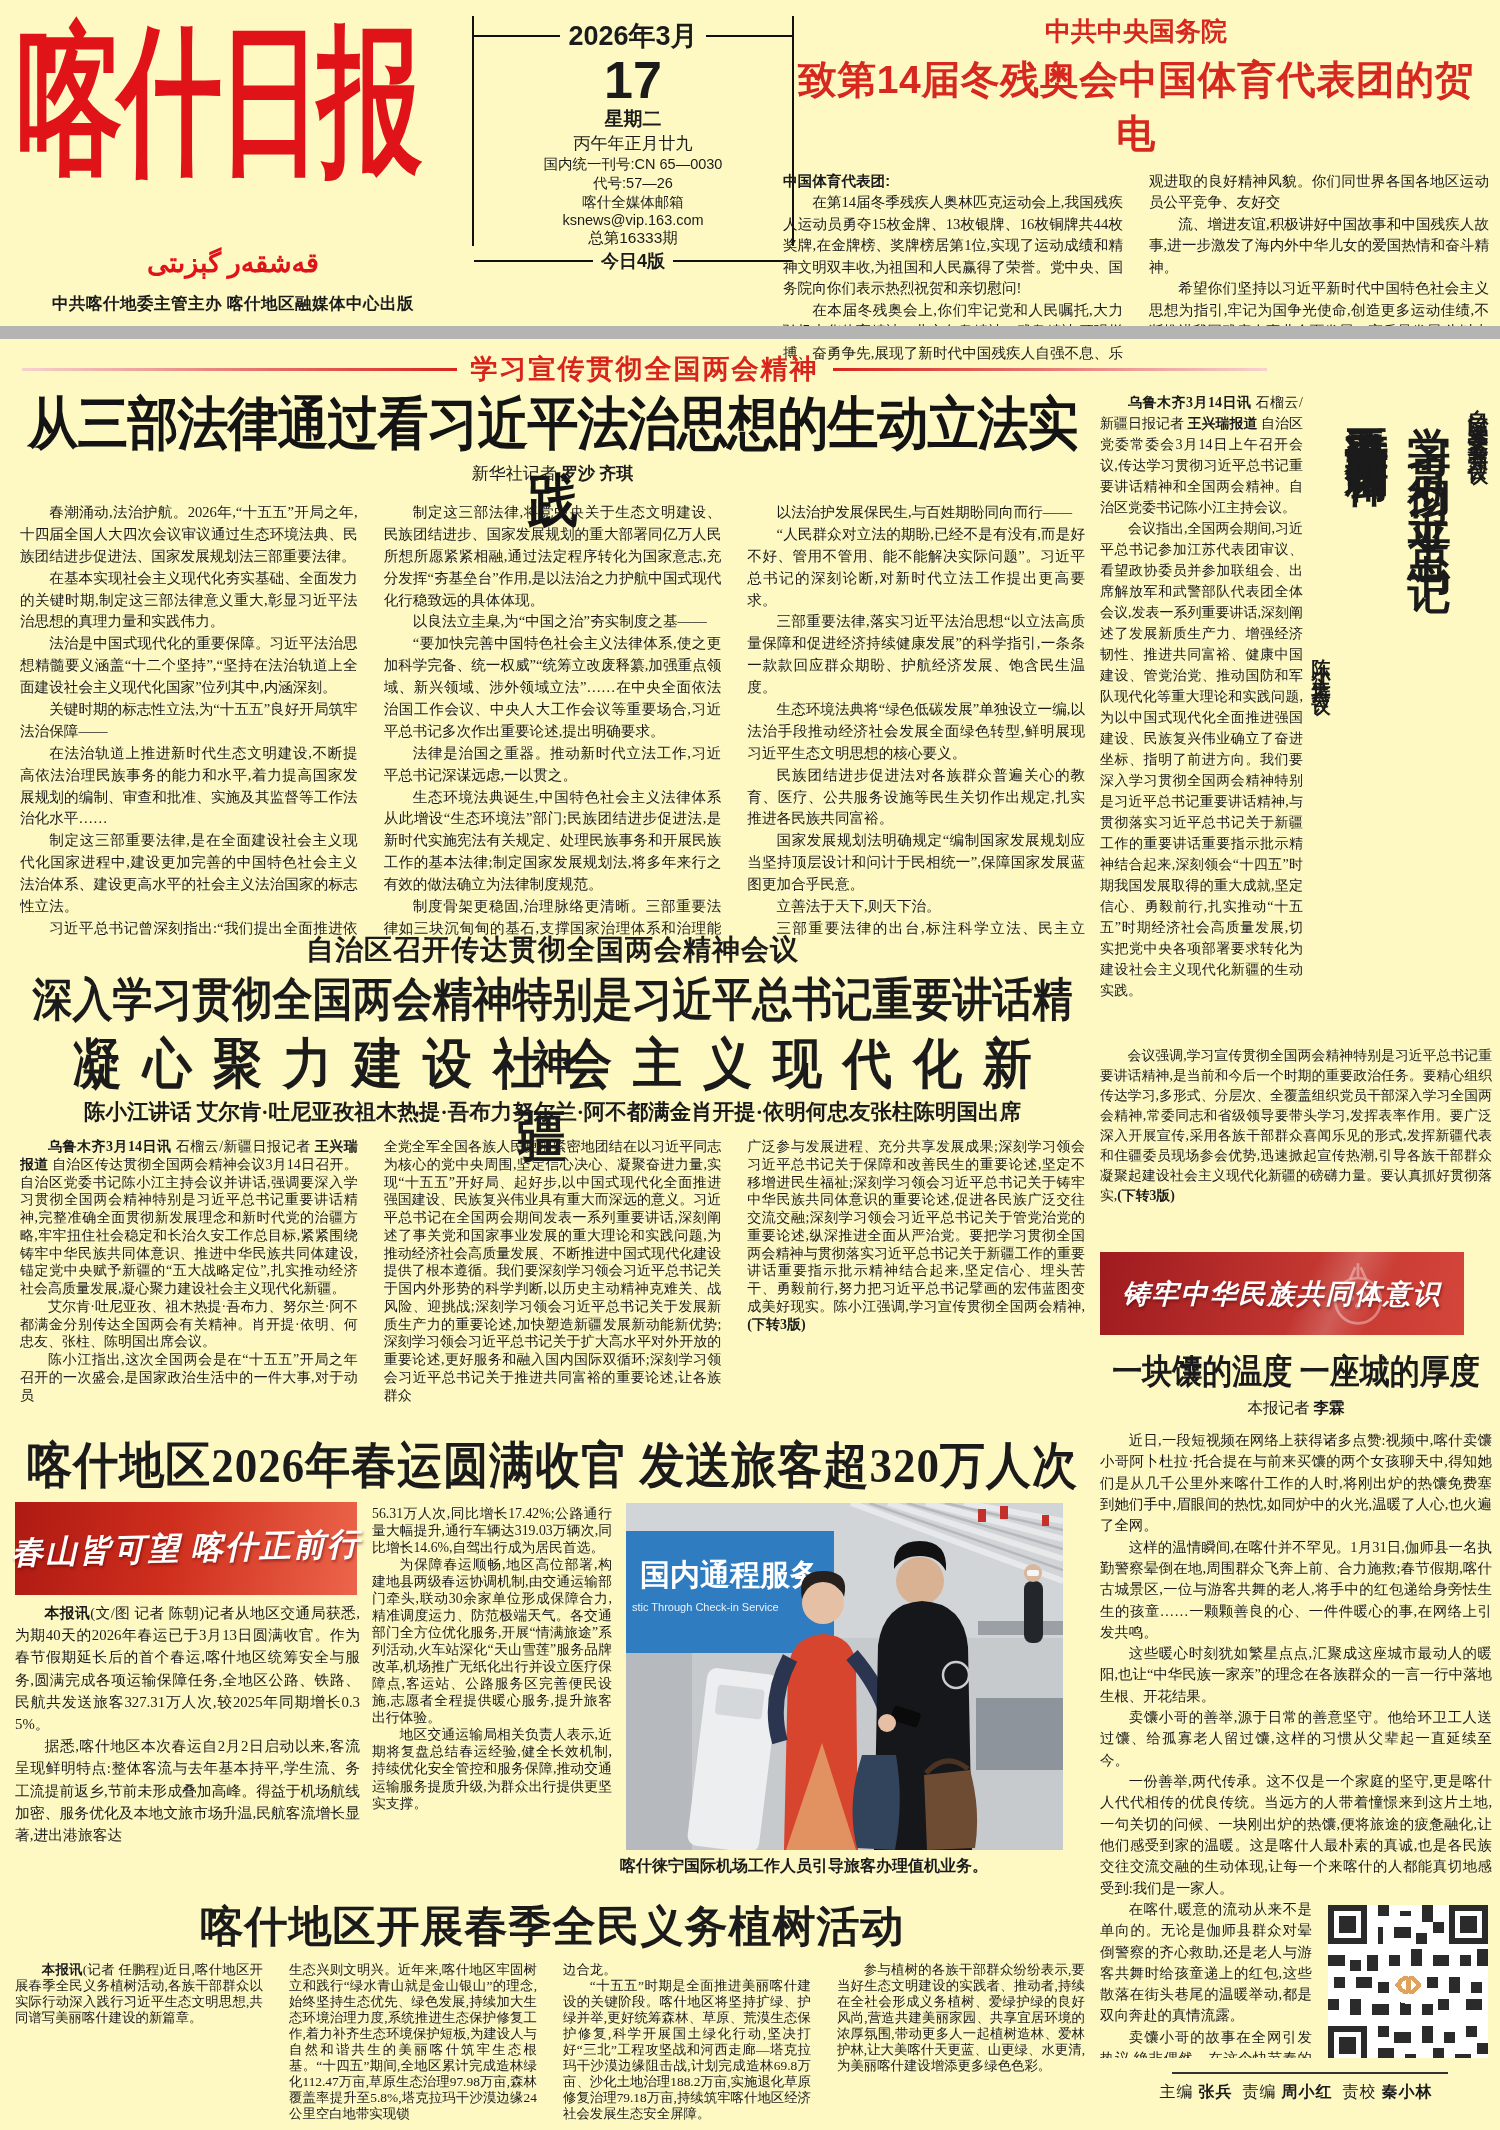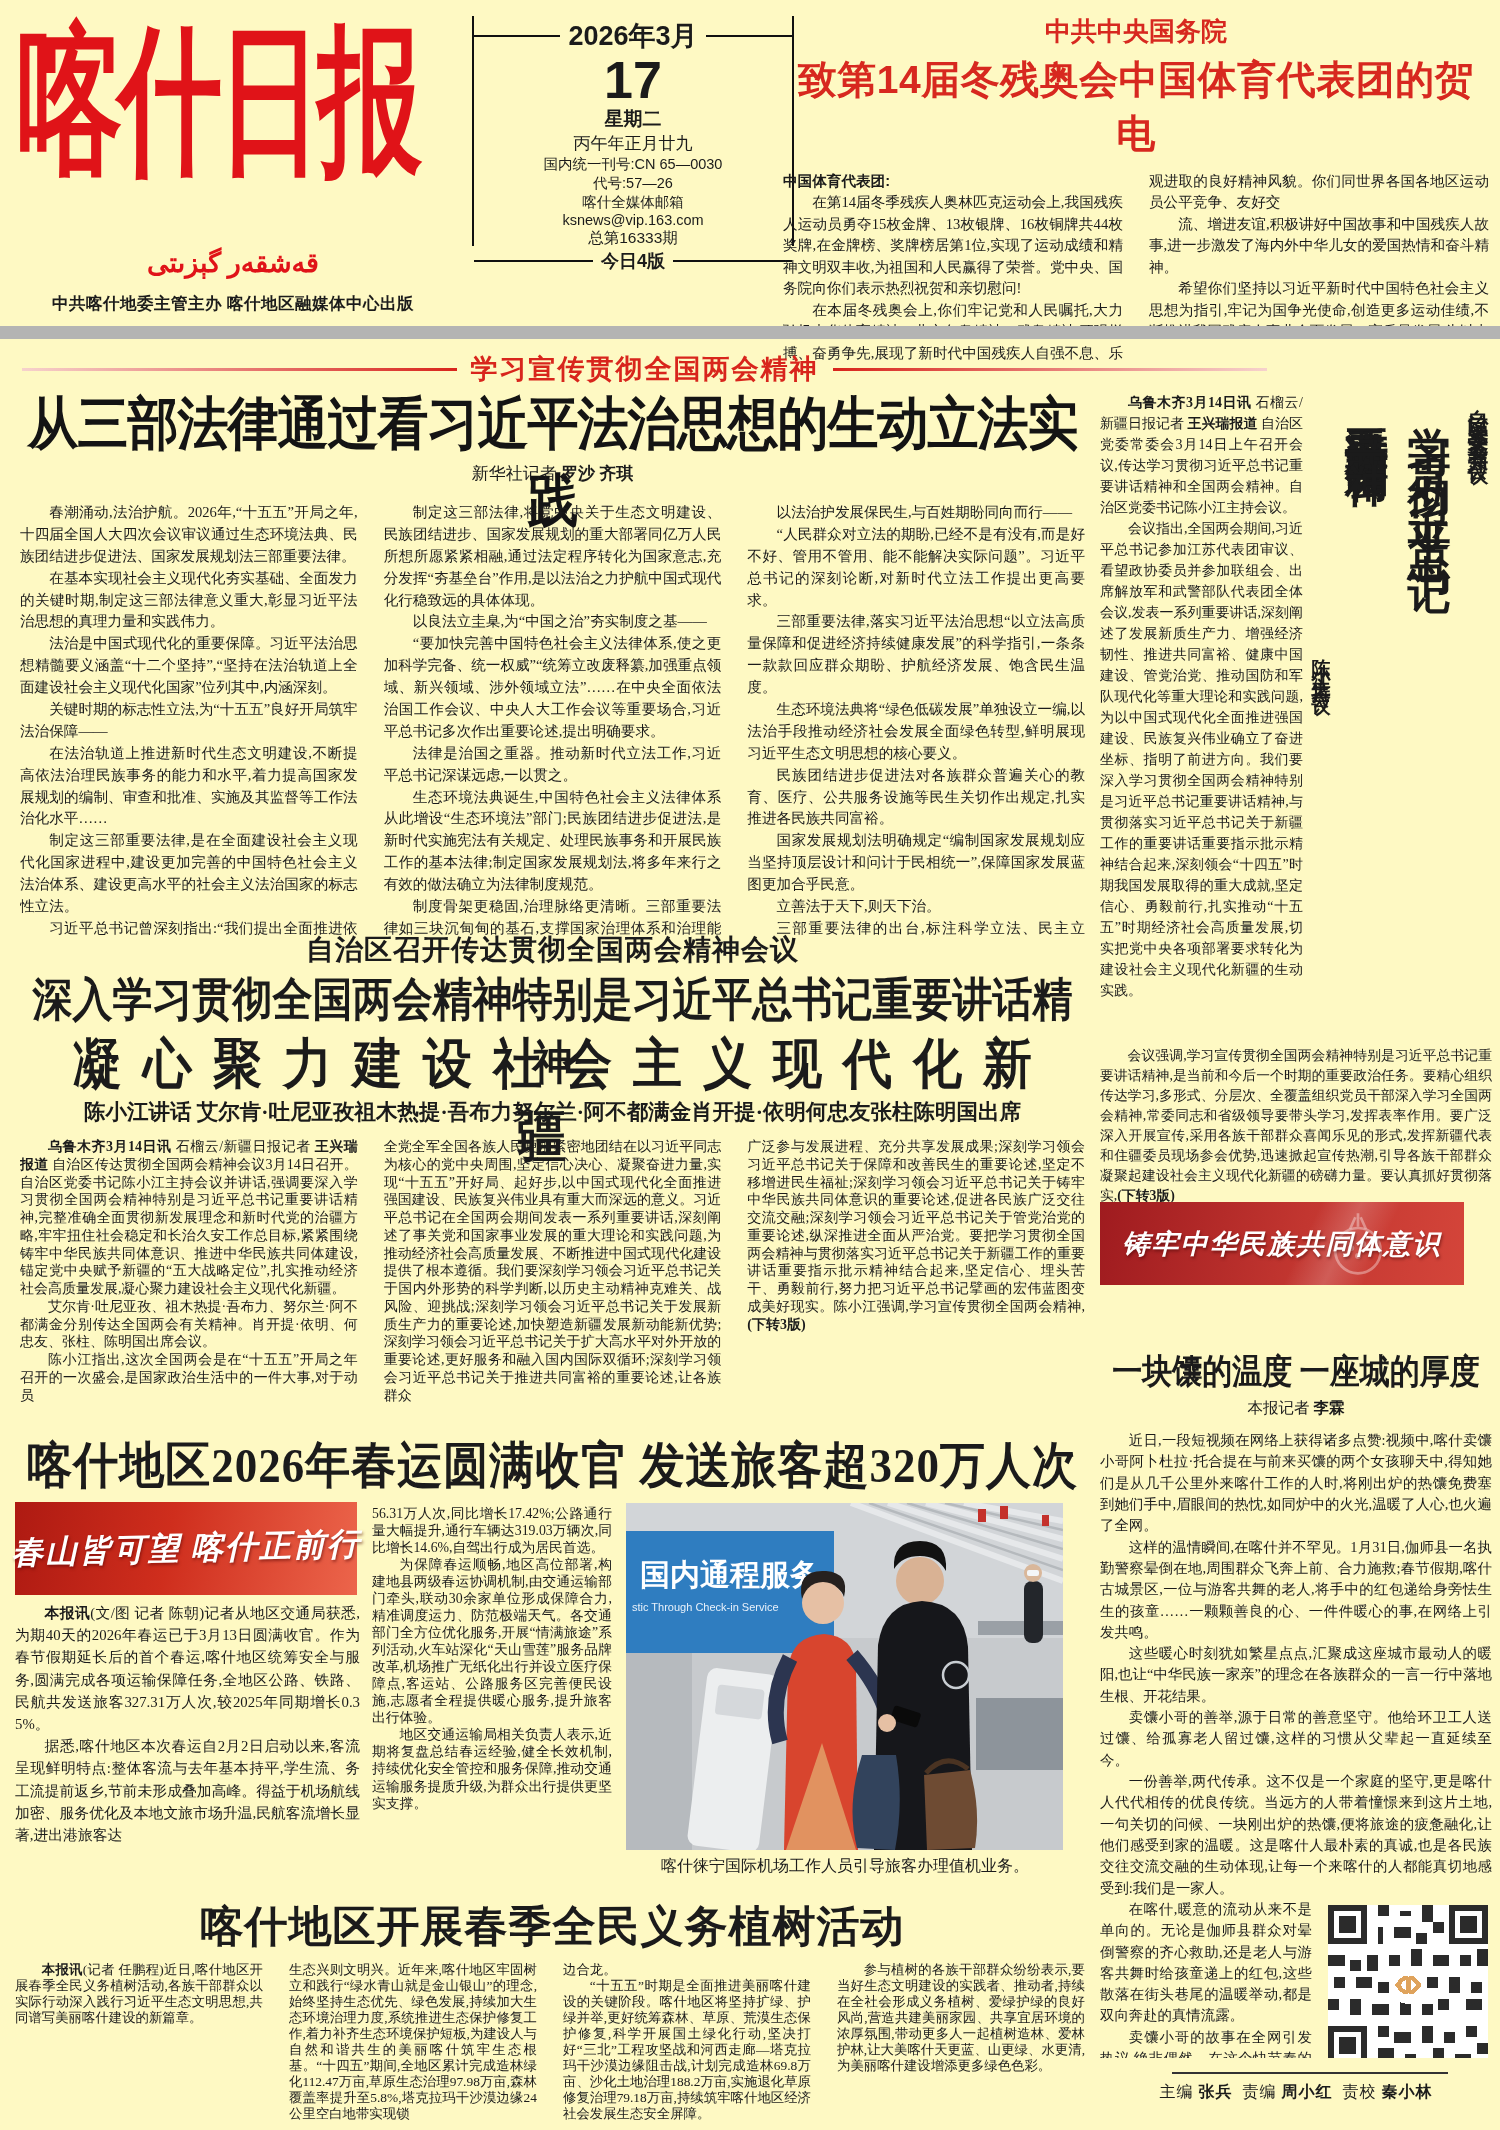--- a/index.html
+++ b/index.html
@@ -74,21 +74,21 @@
       letter-spacing:1px;transform:scaleY(1.1);transform-origin:top;}
   .cy-banner{left:15px;top:1502px;width:342px;height:93px;
       background:linear-gradient(100deg,#ae1a12,#cf2e1d 45%,#ec654b);display:flex;align-items:center;justify-content:center;}
   .cy-banner .slogan{color:#fff;font-size:32px;font-weight:900;font-style:italic;letter-spacing:2px;
       text-shadow:1px 2px 3px rgba(80,0,0,.5);transform:rotate(-1.5deg);white-space:nowrap;}
   .cy-col1{left:15px;top:1602px;width:345px;height:282px;font-size:14.8px;line-height:1.5;overflow:hidden;}
   .cy-col1 p,.cy-col2 p{text-align:justify;word-break:break-all;text-indent:2em;}
   .cy-col2{left:372px;top:1505px;width:240px;height:378px;font-size:13.8px;line-height:1.235;overflow:hidden;}
   .photo{left:626px;top:1503px;width:437px;height:347px;overflow:hidden;background:#c7cacd;}
   .photo svg{display:block;width:100%;height:100%;}
-  .photo-cap{left:620px;top:1856px;width:450px;text-align:center;font-size:16px;font-weight:normal;}
+  .photo-cap{left:620px;top:1856px;width:450px;font-size:16px;font-weight:bold;}
 
   
   .tree-hl{left:20px;top:1898px;width:1065px;text-align:center;font-size:43px;font-weight:900;
       font-family:"Liberation Sans",sans-serif;letter-spacing:1px;}
   .tree-cols{left:15px;top:1962px;width:1070px;height:160px;}
   .tree-cols .col{font-size:13.4px;line-height:1.19;}
 
   
   .brief{left:1100px;top:392px;width:203px;height:650px;font-size:14px;line-height:1.5;overflow:hidden;}
   .brief p{text-align:justify;word-break:break-all;text-indent:2em;}
@@ -96,21 +96,21 @@
   .v{writing-mode:vertical-rl;font-family:"Liberation Sans",sans-serif;}
   .v-sub{font-size:19px;font-weight:700;margin-top:252px;letter-spacing:6px;}
   .v-big{font-size:43px;font-weight:900;}
   .v-big.sp{letter-spacing:16px;}
   .v-big.tn{letter-spacing:3px;}
   .v-kicker{font-size:20.5px;font-weight:700;letter-spacing:5px;font-family:"Liberation Serif",serif;}
   .cont{left:1100px;top:1046px;width:392px;height:198px;font-size:13.8px;line-height:1.45;overflow:hidden;}
   .cont p{text-align:justify;word-break:break-all;text-indent:2em;}
   .jump{font-weight:bold;}
 
-  .unity-banner{left:1100px;top:1202px;width:364px;height:83px;position:absolute;
+  .unity-banner{left:1100px;top:1252px;width:364px;height:83px;position:absolute;
       background:linear-gradient(100deg,#9f1b1f,#c23630 55%,#d4453a);display:flex;align-items:center;justify-content:center;overflow:hidden;}
   .unity-banner .txt{color:#fff;font-size:27px;font-weight:900;font-style:italic;letter-spacing:2px;
       text-shadow:1px 2px 3px rgba(60,0,0,.5);z-index:2;}
   .unity-banner .pom{position:absolute;right:66px;top:2px;width:80px;height:80px;opacity:.55;z-index:1;}
   .unity-banner .streak{position:absolute;left:0;top:0;width:100%;height:100%;
       background:linear-gradient(115deg,transparent 55%,rgba(255,255,255,.18) 65%,transparent 75%);}
 
   .naan-hl{left:1100px;top:1348px;width:392px;text-align:center;font-size:30px;font-weight:900;transform:scaleY(1.15);transform-origin:top;}
   .naan-by{left:1100px;top:1398px;width:392px;text-align:center;font-size:15.5px;}
   .naan-body{left:1100px;top:1430px;width:392px;height:628px;font-size:14.4px;line-height:1.48;overflow:hidden;}

